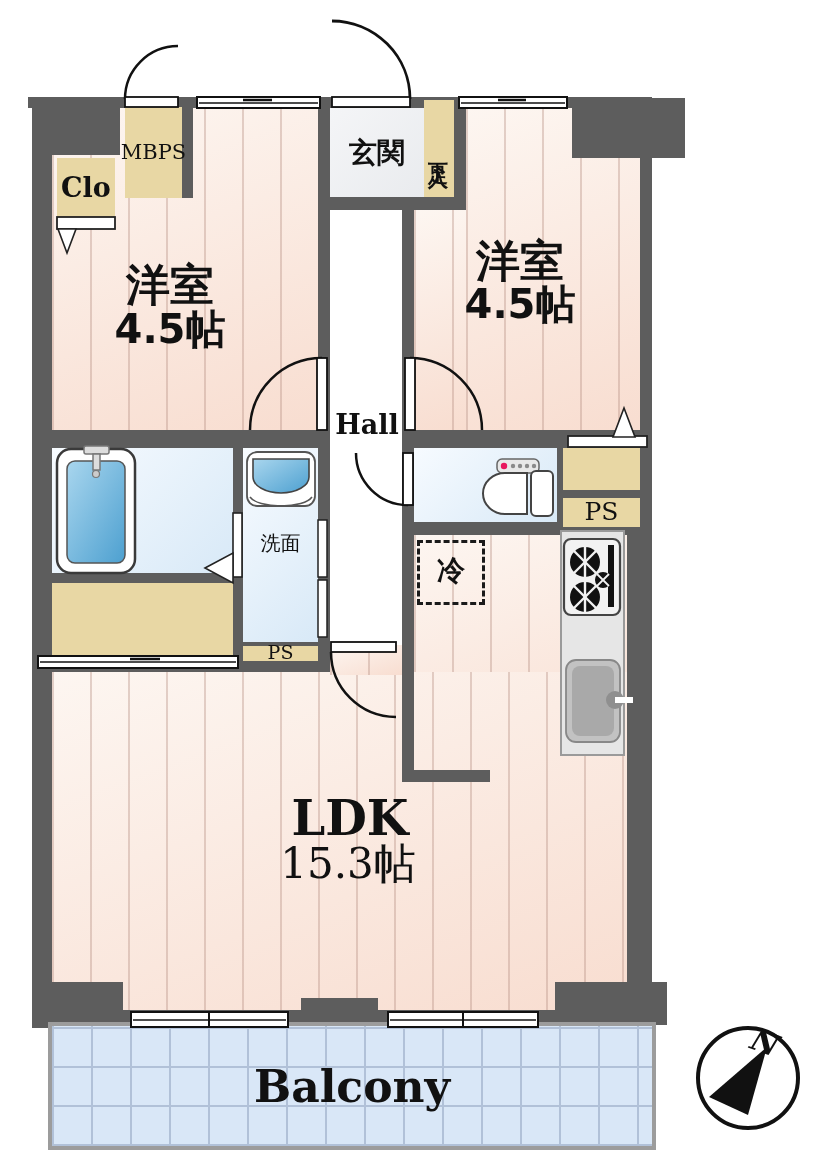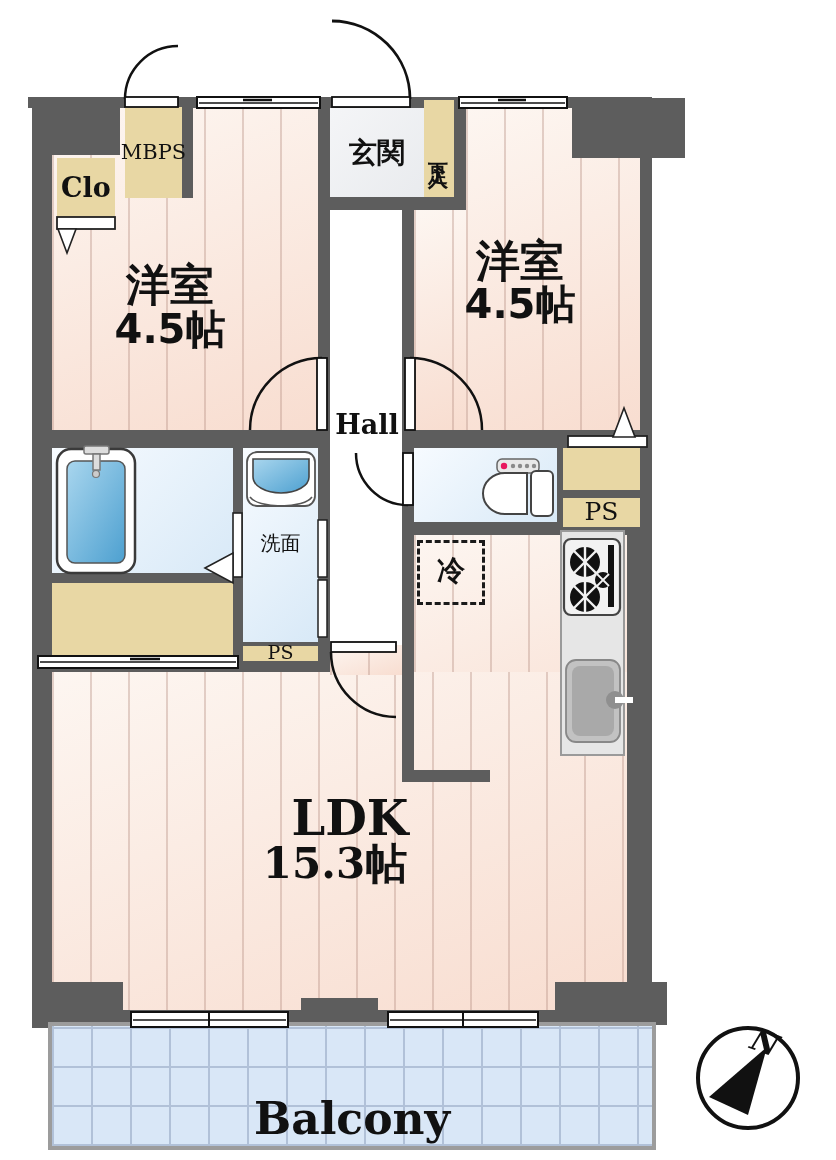--- a/index.html
+++ b/index.html
@@ -93,21 +93,21 @@
   <div class="lbl" style="left:420px;top:236px;width:200px;height:50px;font-size:44px;font-weight:700;">
       <span>洋室</span>
     </div>
   <div class="lbl" style="left:420px;top:281px;width:200px;height:46px;font-size:40px;font-weight:700;">
       <span>4.5帖</span>
     </div>
 
   <div class="lbl serif" style="left:150px;top:793px;width:400px;height:50px;font-size:48px;font-weight:700;">
       <span>LDK</span>
     </div>
-  <div class="lbl serif" style="left:135px;top:841px;width:400px;height:46px;font-size:42px;font-weight:700;">
+  <div class="lbl serif" style="left:148px;top:841px;width:400px;height:46px;font-size:42px;font-weight:400;">
       <span>15.3帖</span>
     </div>
 
   <div class="lbl serif" style="left:328px;top:408px;width:78px;height:32px;font-size:27px;font-weight:700;">
       <span>Hall</span>
     </div>
   <div class="lbl" style="left:330px;top:136px;width:94px;height:34px;font-size:28px;font-weight:700;">
       <span>玄関</span>
     </div>
   <div class="lbl vtext" style="left:424px;top:104px;width:30px;height:92px;font-size:20px;font-weight:700;">
@@ -124,21 +124,21 @@
     </div>
   <div class="lbl serif" style="left:563px;top:496px;width:77px;height:31px;font-size:25px;">
       <span>PS</span>
     </div>
   <div class="lbl serif" style="left:243px;top:641px;width:75px;height:22px;font-size:19px;overflow:hidden;">
       <span>PS</span>
     </div>
   <div class="lbl" style="left:417px;top:540px;width:68px;height:62px;font-size:28px;font-weight:700;">
       <span>冷</span>
     </div>
-  <div class="lbl serif" style="left:48px;top:1092px;width:608px;height:52px;font-size:44px;font-weight:700;">
+  <div class="lbl serif" style="left:48px;top:1060px;width:608px;height:52px;font-size:44px;font-weight:700;">
       <span>Balcony</span>
     </div>
 
   <svg width="836" height="1160" viewBox="0 0 836 1160">
     <defs>
       <linearGradient id="tubg" x1="0" y1="0" x2="1" y2="1">
         <stop offset="0" stop-color="#a9d6ee"></stop>
           <stop offset="1" stop-color="#4da0d0"></stop>
       </linearGradient>
     </defs>

